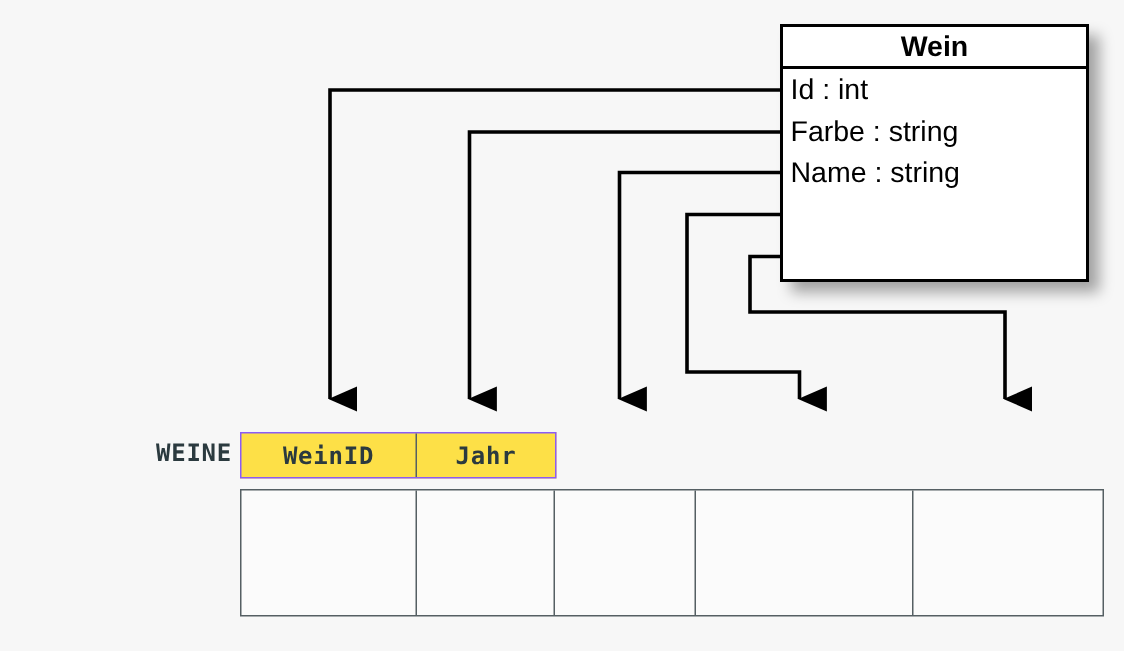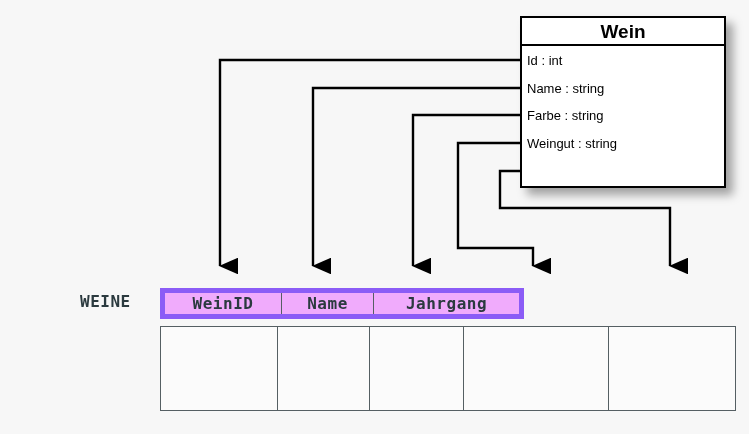--- a/index.html
+++ b/index.html
@@ -40,58 +40,58 @@
     font-weight: bold;
     font-size: 19px;
     color: #000;
     border-bottom: 2px solid #000;
     box-sizing: border-box;
   }
   #uml-attributes {
     padding: 1px 0 0 5px;
   }
   .uml-attr {
-    font-size: 13px;
+    font-size: 19px;
     line-height: 27.5px;
     color: #000;
     white-space: nowrap;
   }
 
   
   #connectors {
     position: absolute;
     left: 0;
     top: 0;
     width: 749px;
     height: 434px;
     z-index: 3;
   }
 
   
   #relation-label {
     position: absolute;
-    left: 40px;
+    left: 64px;
     top: 292px;
     font-family: "DejaVu Sans Mono", monospace;
     font-weight: bold;
     font-size: 16px;
     letter-spacing: 0.5px;
     color: #2b3a3f;
     z-index: 4;
   }
   #relation-header {
     position: absolute;
     left: 120px;
     top: 288px;
     height: 31px;
     display: flex;
     z-index: 4;
-    border: 5px solid #8b5cf6;
+    border: 1px solid #8b5cf6;
     box-sizing: border-box;
-    background: #f0abfc;
+    background: #fde047;
   }
   #relation-header .cell {
     border-right: 1px solid #555f63;
     box-sizing: border-box;
     display: flex;
     align-items: center;
     justify-content: center;
     font-family: "DejaVu Sans Mono", monospace;
     font-weight: bold;
     font-size: 16px;
@@ -140,32 +140,30 @@
 
     <path d="M 480 143 L 418 143 L 418 248 L 493 248 L 493 266" fill="none" stroke="#000" stroke-width="2.4" marker-end="url(#arrowhead)"></path>
 
     <path d="M 480 171 L 460 171 L 460 208 L 630 208 L 630 266" fill="none" stroke="#000" stroke-width="2.4" marker-end="url(#arrowhead)"></path>
   </svg>
 
   <div id="uml-class">
     <div id="uml-class-title">Wein</div>
     <div id="uml-attributes">
       <div class="uml-attr">Id : int</div>
+      <div class="uml-attr">Farbe : string</div>
       <div class="uml-attr">Name : string</div>
-      <div class="uml-attr">Farbe : string</div>
-      <div class="uml-attr">Weingut : string</div>
     </div>
   </div>
 
   <div id="relation-label">WEINE</div>
 
   <div id="relation-header">
     <div class="cell" style="width:117px">WeinID</div>
-    <div class="cell" style="width:92px">Name</div>
-    <div class="cell" style="width:145px">Jahrgang</div>
+    <div class="cell" style="width:92px">Jahr</div>
   </div>
 
   <div id="relation-body">
     <div class="cell" style="width:117px"></div>
     <div class="cell" style="width:92px"></div>
     <div class="cell" style="width:94px"></div>
     <div class="cell" style="width:145px"></div>
     <div class="cell" style="width:126px"></div>
   </div>
 

